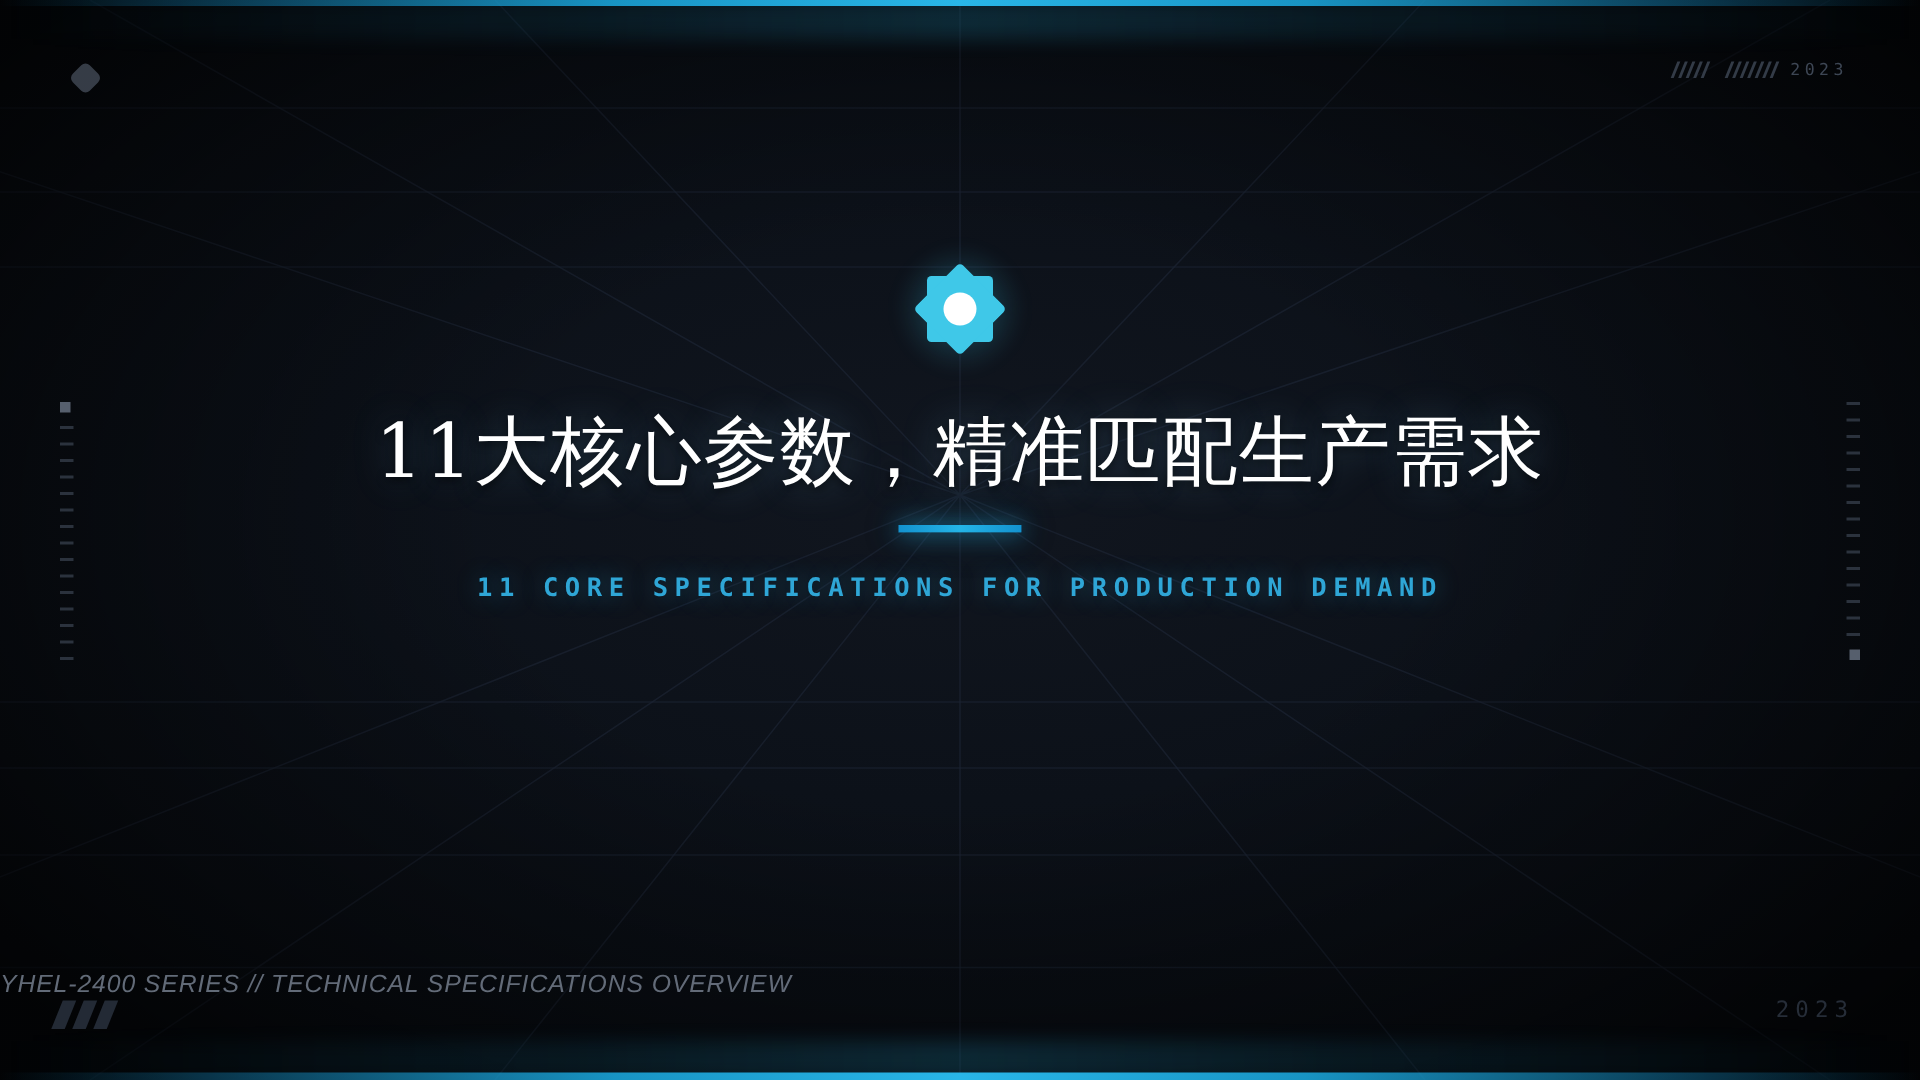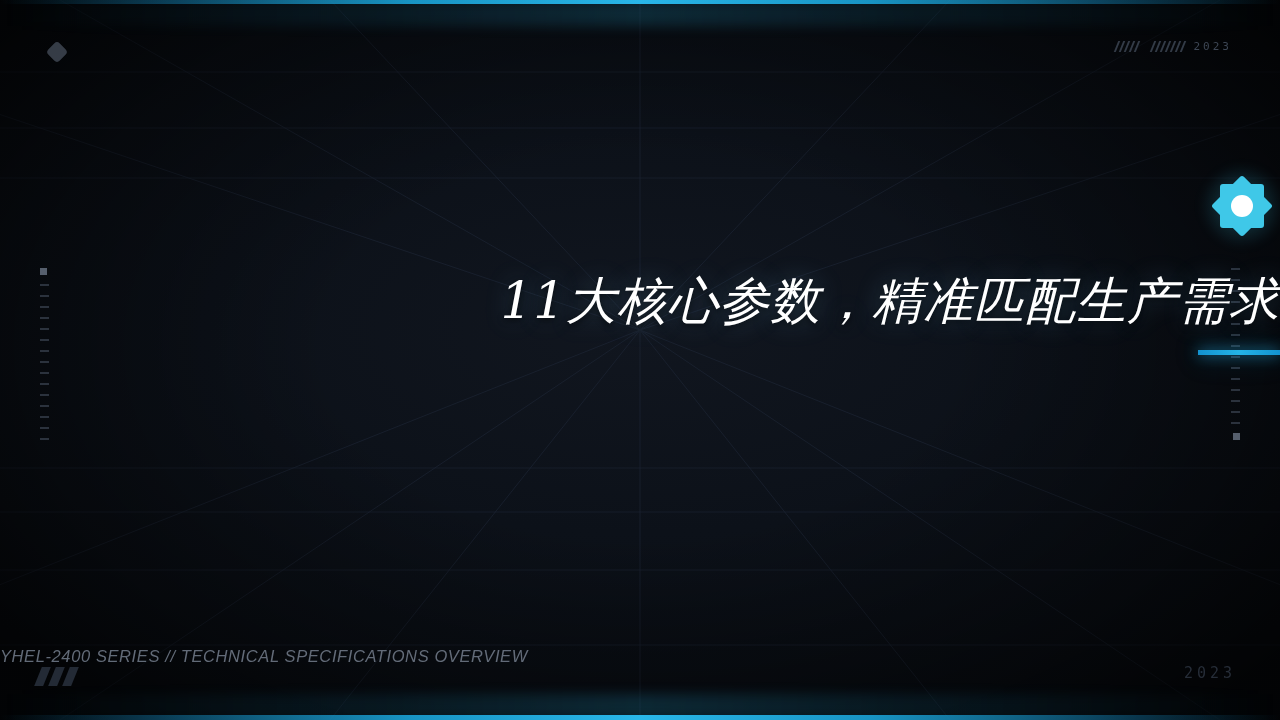--- a/index.html
+++ b/index.html
@@ -87,21 +87,21 @@
   
   .ruler { position:absolute; top:268px; display:flex; flex-direction:column; gap:9px; }
   .ruler.left  { left:40px;  align-items:flex-start; }
   .ruler.right { right:40px; align-items:flex-end; }
   .ruler .tick { width:9px; height:2px; background:#2b323d; }
   .ruler .tick.node { width:7px; height:7px; background:#565f6d; }
 
   
   .center {
     position:absolute; left:0; right:0; top:0;
-    display:flex; flex-direction:column; align-items:flex-end;font-style:italic;
+    display:flex; flex-direction:column; align-items:center;
   }
 
   .emblem-wrap {
     position:relative; margin-top:168px;
     width:76px; height:76px;
     display:flex; align-items:center; justify-content:center;
   }
   .emblem-glow {
     position:absolute; width:84px; height:84px; border-radius:50%;
     background:radial-gradient(circle, rgba(60,200,235,0.38) 0%, rgba(60,200,235,0.12) 45%, rgba(60,200,235,0) 72%);
@@ -258,20 +258,21 @@
           <rect x="9" y="9" width="44" height="44" rx="3" transform="rotate(45 31 31)"></rect>
         </g>
         <circle cx="31" cy="31" r="11" fill="#ffffff"></circle>
       </svg>
     </div>
 
     <h1 class="main-title">11大核心参数，精准匹配生产需求</h1>
 
     <div class="divider"></div>
 
+    <div class="sub-title">11 CORE SPECIFICATIONS FOR PRODUCTION DEMAND</div>
   </div>
 
   <div class="footer-note">YHEL-2400 SERIES // TECHNICAL SPECIFICATIONS OVERVIEW</div>
 
   <div class="edge-glow bottom"></div>
   <div class="edge-bar bottom"></div>
 
 </div>
 
 </body></html>

